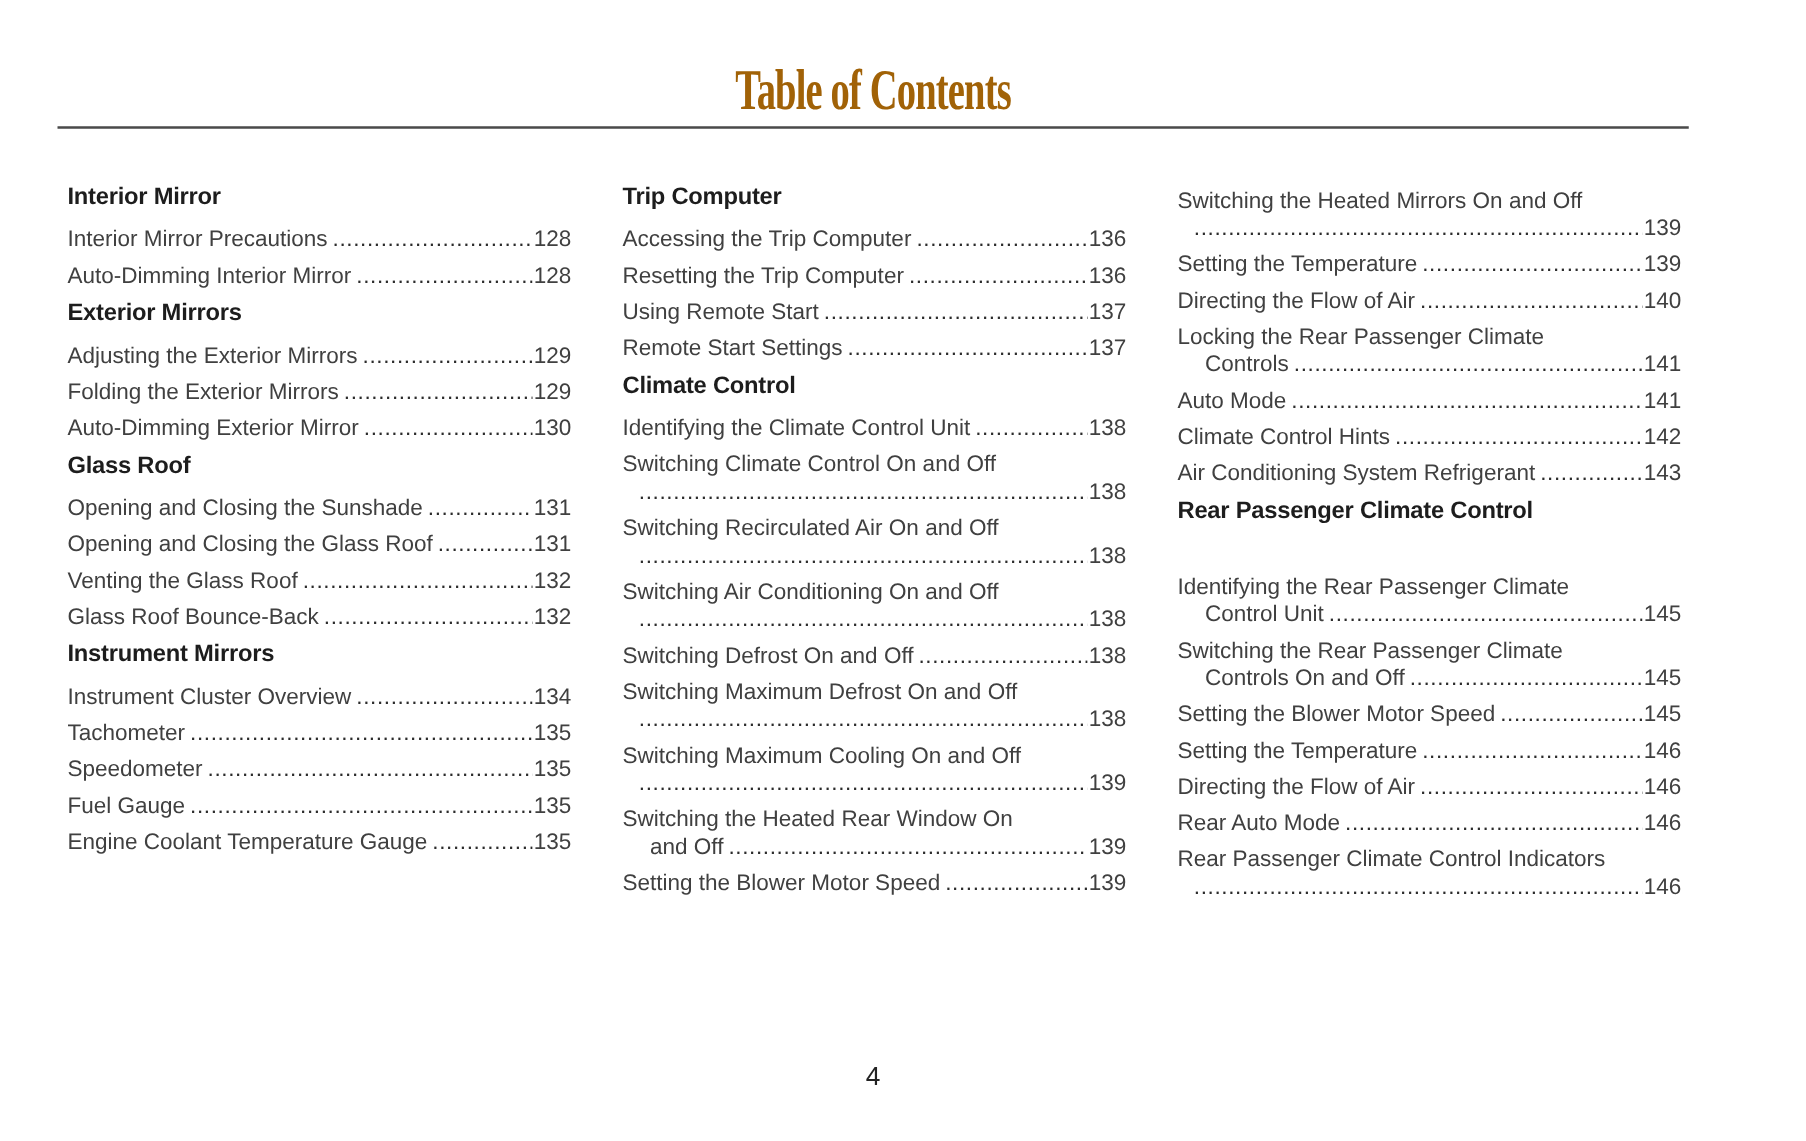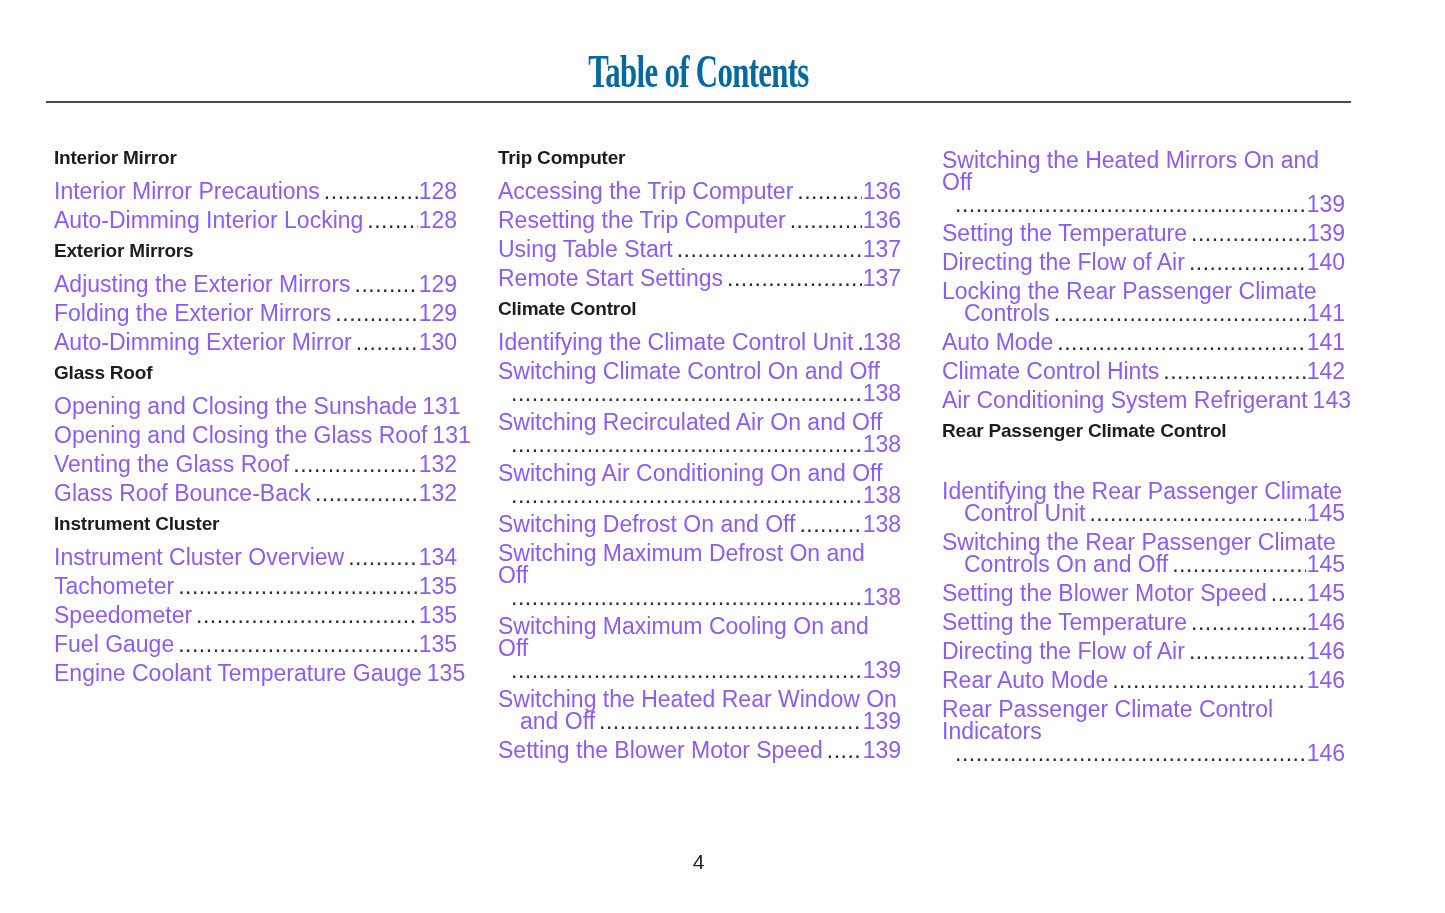--- a/index.html
+++ b/index.html
@@ -16,21 +16,21 @@
   .header { padding-top: 48px; }
   .title {
     margin: 0;
     text-align: center;
     width: 1305px;
     margin-left: 46px;
     font-family: "Liberation Serif", serif;
     font-weight: bold;
     font-size: 46px;
     line-height: 47px;
-    color: #0369a1;
+    color: #a16207;
     letter-spacing: -1px;
   }
   .title .squeeze { display: inline-block; transform: scaleX(0.67); transform-origin: 50% 50%; white-space: nowrap; }
   .title-rule {
     margin: 6px 0 0 46px;
     width: 1305px;
     border: none;
     border-top: 2px solid #4a4a4a;
     height: 0;
   }
@@ -54,23 +54,23 @@
     line-height: 26px;
     font-weight: bold;
     color: #1d1d1d;
     letter-spacing: -0.2px;
   }
   .heading.gap-after { margin-bottom: 36px; }
 
   .entries { list-style: none; margin: 0; padding: 0; }
   .entry {
     margin: 0 0 7px 0;
-    font-size: 23px;
+    font-size: 18px;
     line-height: 22px;
-    color: #8b5cf6;
+    color: #404040;
   }
   .entry .pre { display: block; }
   .leaderline { display: flex; align-items: flex-start; }
   .leaderline.cont { padding-left: 22px; }
   .leaderline.cont-dots { padding-left: 13px; }
   .leaderline .label { white-space: nowrap; }
   .leaderline .dots {
     flex: 1 1 auto;
     overflow: hidden;
     white-space: nowrap;
@@ -112,21 +112,21 @@
           <ul class="entries">
             <li class="entry">
               <span class="leaderline">
                 <span class="label">Interior Mirror Precautions</span>
                 <span class="dots"></span>
                 <span class="pagenum">128</span>
               </span>
             </li>
             <li class="entry">
               <span class="leaderline">
-                <span class="label">Auto-Dimming Interior Locking</span>
+                <span class="label">Auto-Dimming Interior Mirror</span>
                 <span class="dots"></span>
                 <span class="pagenum">128</span>
               </span>
             </li>
           </ul>
         </section>
         <section class="block">
           <h2 class="heading">Exterior Mirrors</h2>
           <ul class="entries">
             <li class="entry">
@@ -179,21 +179,21 @@
             <li class="entry">
               <span class="leaderline">
                 <span class="label">Glass Roof Bounce-Back</span>
                 <span class="dots"></span>
                 <span class="pagenum">132</span>
               </span>
             </li>
           </ul>
         </section>
         <section class="block">
-          <h2 class="heading">Instrument Cluster</h2>
+          <h2 class="heading">Instrument Mirrors</h2>
           <ul class="entries">
             <li class="entry">
               <span class="leaderline">
                 <span class="label">Instrument Cluster Overview</span>
                 <span class="dots"></span>
                 <span class="pagenum">134</span>
               </span>
             </li>
             <li class="entry">
               <span class="leaderline">
@@ -243,21 +243,21 @@
                 <span class="dots"></span>
                 <span class="pagenum">136</span>
               </span>
             </li>
           </ul>
         </section>
         <section class="block">
           <ul class="entries">
             <li class="entry">
               <span class="leaderline">
-                <span class="label">Using Table Start</span>
+                <span class="label">Using Remote Start</span>
                 <span class="dots"></span>
                 <span class="pagenum">137</span>
               </span>
             </li>
             <li class="entry">
               <span class="leaderline">
                 <span class="label">Remote Start Settings</span>
                 <span class="dots"></span>
                 <span class="pagenum">137</span>
               </span>

